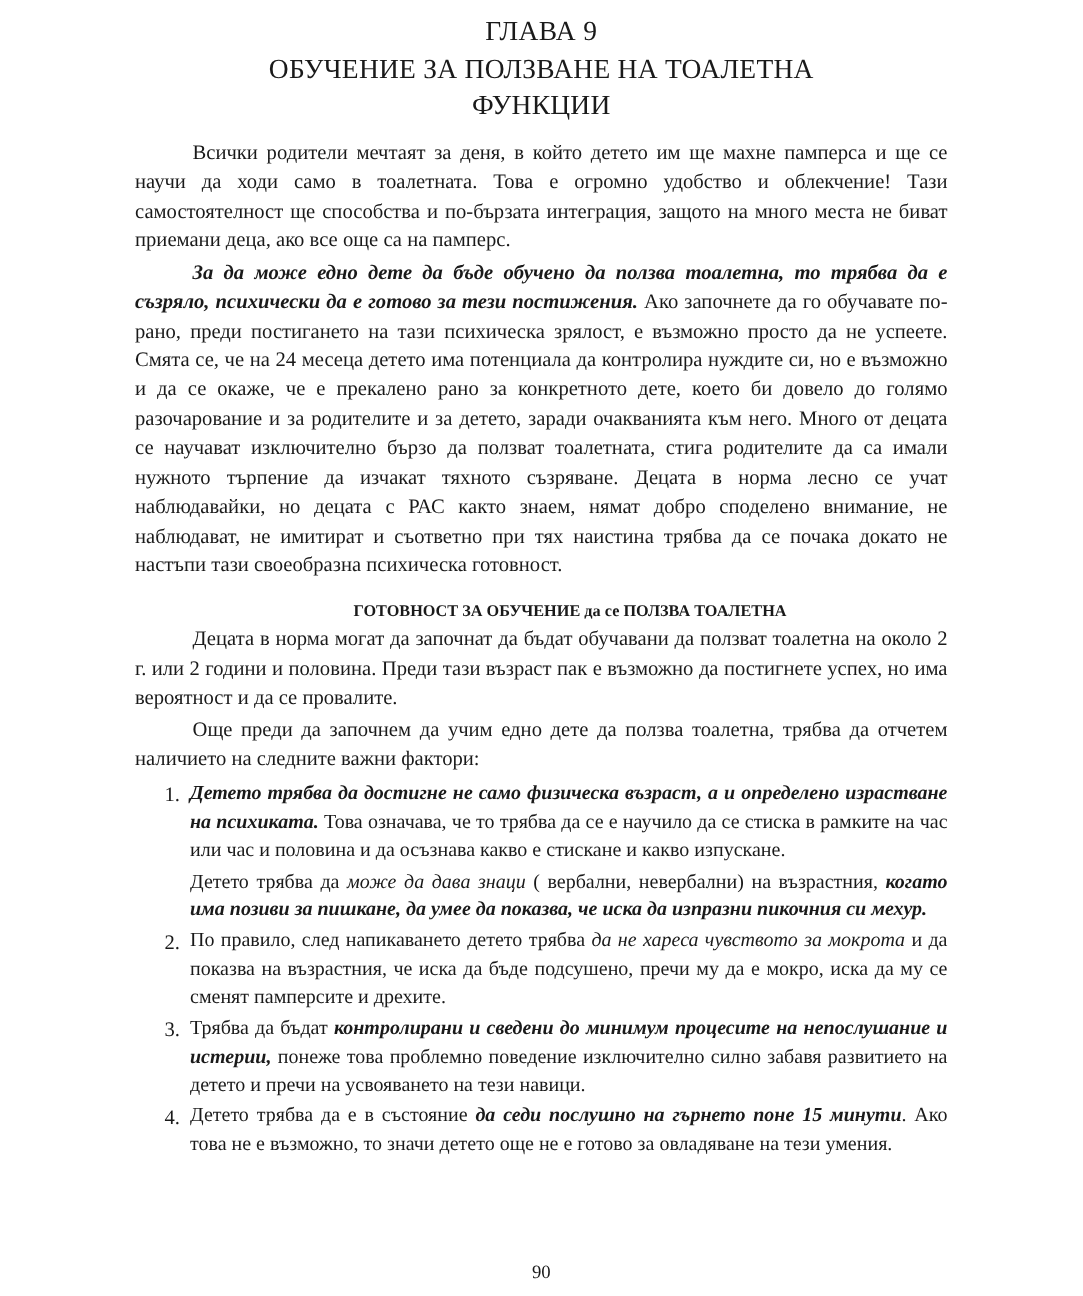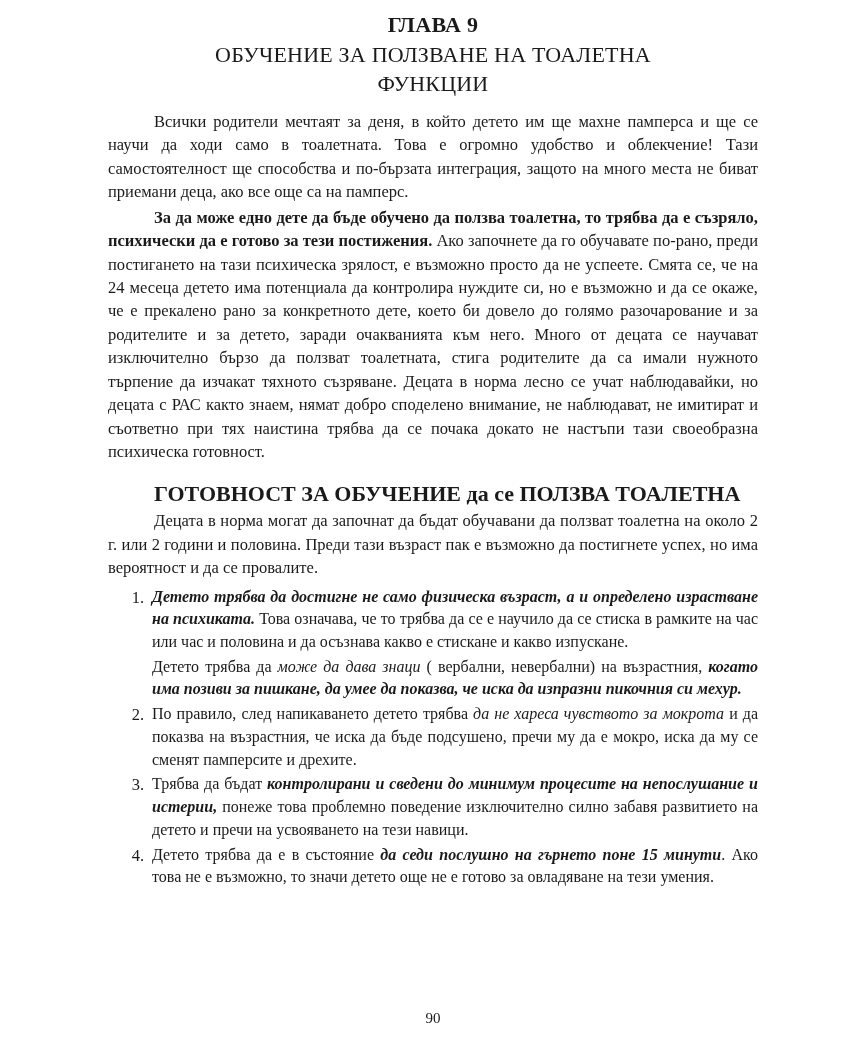--- a/index.html
+++ b/index.html
@@ -18,21 +18,21 @@
     box-sizing: border-box;
     background: #ffffff;
     overflow: hidden;
   }
   .content {
     padding: 8px 108px 0 108px;
     box-sizing: border-box;
   }
   .chapter-title {
     text-align: center;
-    font-weight: bold;
+    font-weight: normal;
     font-size: 22px;
     letter-spacing: 0.3px;
     margin: 4px 0 2px 0;
     line-height: 1.18;
   }
   .doc-title {
     text-align: center;
     font-weight: normal;
     font-size: 22px;
     line-height: 1.32;
@@ -48,34 +48,35 @@
     font-size: 16.5px;
     line-height: 1.42;
     margin: 0 0 2px 0;
     text-indent: 46px;
   }
   p.spaced-top {
     margin-top: 12px;
   }
   .bold-italic {
     font-weight: bold;
+    font-style: italic;
   }
   .italic {
     font-style: italic;
   }
   .bi {
     font-weight: bold;
     font-style: italic;
   }
   h2.section {
-    font-size: 22px;
+    font-size: 13px;
     font-weight: bold;
     margin: 18px 0 2px 0;
     text-indent: 46px;
-    text-align: left;
+    text-align: center;
   }
   h2.section .reg {
     font-weight: bold;
   }
   ol.factors {
     margin: 6px 0 0 0;
     padding: 0 0 0 0;
     list-style: none;
     counter-reset: fct;
   }
@@ -128,20 +129,21 @@
     </div>
 
     <p class="body spaced-top"><span>Всички родители мечтаят за деня, в който детето им ще махне памперса и ще се научи да ходи само в тоалетната. Това е огромно удобство и  облекчение! Тази самостоятелност ще способства и по-бързата интеграция, защото на много места не биват приемани деца, ако все още са на памперс.</span></p>
 
     <p class="body"><span class="bold-italic">За да може едно дете да бъде обучено да ползва тоалетна, то трябва да е съзряло, психически да е готово за тези постижения.</span><span> Ако започнете да го обучавате по-рано, преди постигането на тази психическа зрялост, е възможно просто да не успеете. Смята се, че на 24 месеца детето има потенциала да контролира нуждите си, но е възможно и да се окаже, че  е прекалено рано за конкретното дете, което би довело до голямо разочарование и за родителите и за детето, заради очакванията към него. Много от децата се научават изключително бързо да ползват тоалетната, стига родителите да са имали нужното търпение да изчакат тяхното съзряване. Децата в норма лесно се учат наблюдавайки, но децата с РАС както знаем, нямат добро споделено внимание, не  наблюдават, не имитират и съответно при тях наистина трябва да се почака докато не настъпи тази своеобразна психическа готовност.</span></p>
 
     <h2 class="section"><span>ГОТОВНОСТ ЗА ОБУЧЕНИЕ</span><span class="reg"> да се  ПОЛЗВА ТОАЛЕТНА</span></h2>
 
     <p class="body"><span>Децата в норма могат да започнат да бъдат обучавани да ползват тоалетна на около 2 г. или 2 години и половина. Преди тази възраст пак е възможно да постигнете успех, но има вероятност и да се провалите.</span></p>
 
+    <p class="body"><span>Още преди да започнем да учим едно дете да ползва тоалетна, трябва да отчетем наличието на следните важни фактори:</span></p>
 
     <ol class="factors">
       <li>
         <p><span class="bi">Детето  трябва  да  достигне  не  само  физическа    възраст,  а  и  определено израстване на психиката.</span><span> Това означава, че то трябва да се е научило да се стиска в рамките на час или час и половина и да осъзнава какво е стискане и какво изпускане.</span></p>
         <p class="sub"><span>Детето трябва да </span><span class="italic">може да дава знаци</span><span> ( вербални, невербални)  на възрастния, </span><span class="bi">когато има позиви за пишкане,  да умее да показва, че иска да изпразни пикочния си мехур.</span></p>
       </li>
       <li>
         <p><span>По правило, след напикаването детето трябва </span><span class="italic">да не хареса чувството за мокрота</span><span> и да показва на възрастния, че иска да бъде подсушено, пречи му да е мокро, иска да му се сменят  памперсите и дрехите.</span></p>
       </li>
       <li>

